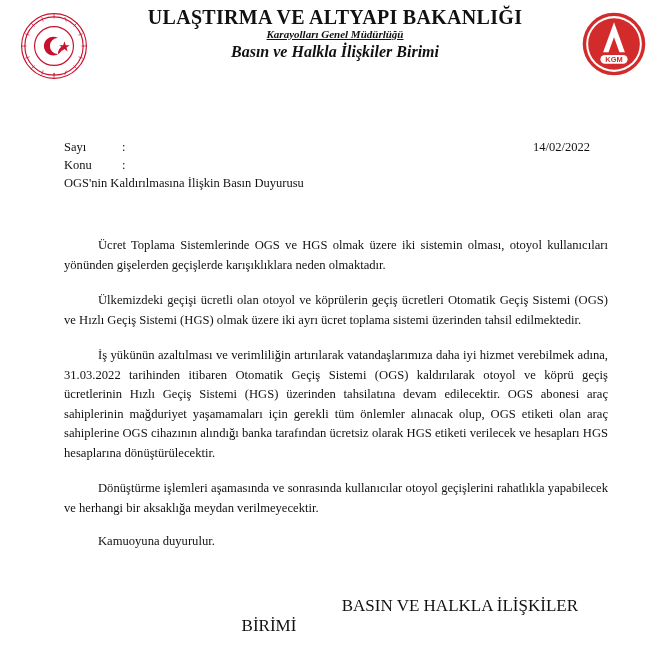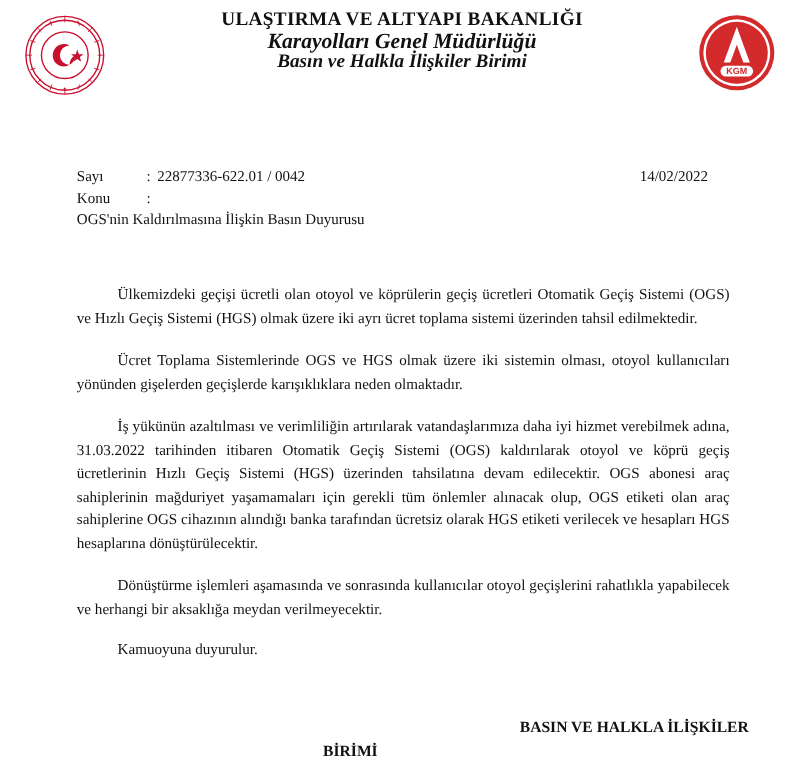--- a/index.html
+++ b/index.html
@@ -48,30 +48,31 @@
     top: 8px;
     text-align: center;
   }
   .header-text .line-tc {
     font-size: 12.5px;
     font-weight: bold;
     letter-spacing: 0.4px;
     line-height: 15px;
   }
   .header-text .line-min {
-    font-size: 16px;
+    font-size: 20px;
     font-weight: bold;
     letter-spacing: 0.3px;
     line-height: 18px;
   }
   .header-text .line-sub1 {
-    font-size: 18px;
+    font-size: 11px;
     font-weight: bold;
     font-style: italic;
     line-height: 17px;
+    text-decoration: underline;
   }
   .header-text .line-sub2 {
     font-size: 16px;
     font-weight: bold;
     font-style: italic;
     line-height: 17px;
   }
 
   
   .meta {
@@ -127,24 +128,24 @@
     padding: 0 46px 0 64px;
     font-size: 12.6px;
     line-height: 19.5px;
     text-indent: 34px;
     margin-top: 6px;
   }
 
   
   .signature {
     margin-top: 44px;
-    padding-right: 46px;
+    padding-right: 92px;
     text-align: right;
-    font-size: 13px;
-    font-weight: bold;
+    font-size: 17px;
+    font-weight: normal;
     line-height: 20px;
   }
   .signature .sig-line2 {
     padding-right: 40px;
     text-align: center;
   }
 </style>
 </head>
 <body>
 
@@ -185,33 +186,32 @@
       <div class="line-min">ULAŞTIRMA VE ALTYAPI BAKANLIĞI</div>
       <div class="line-sub1">Karayolları Genel Müdürlüğü</div>
       <div class="line-sub2">Basın ve Halkla İlişkiler Birimi</div>
     </div>
   </div>
 
   <div class="meta">
     <div class="meta-row">
       <div class="meta-label">Sayı</div>
       <div class="meta-colon">:</div>
-      <div class="meta-value">22877336-622.01 / 0042</div>
     </div>
     <div class="meta-date">14/02/2022</div>
     <div class="meta-row">
       <div class="meta-label">Konu</div>
       <div class="meta-colon">:</div>
     </div>
     <div class="meta-cont">OGS'nin Kaldırılmasına İlişkin Basın Duyurusu</div>
   </div>
 
   <div class="body-text">
+    <p>Ücret Toplama Sistemlerinde OGS ve HGS olmak üzere iki sistemin olması, otoyol kullanıcıları yönünden gişelerden geçişlerde karışıklıklara neden olmaktadır.</p>
     <p>Ülkemizdeki geçişi ücretli olan otoyol ve köprülerin geçiş ücretleri Otomatik Geçiş Sistemi (OGS) ve Hızlı Geçiş Sistemi (HGS) olmak üzere iki ayrı ücret toplama sistemi üzerinden tahsil edilmektedir.</p>
-    <p>Ücret Toplama Sistemlerinde OGS ve HGS olmak üzere iki sistemin olması, otoyol kullanıcıları yönünden gişelerden geçişlerde karışıklıklara neden olmaktadır.</p>
     <p>İş yükünün azaltılması ve verimliliğin artırılarak vatandaşlarımıza daha iyi hizmet verebilmek adına, 31.03.2022 tarihinden itibaren Otomatik Geçiş Sistemi (OGS) kaldırılarak otoyol ve köprü geçiş ücretlerinin Hızlı Geçiş Sistemi (HGS) üzerinden tahsilatına devam edilecektir. OGS abonesi araç sahiplerinin mağduriyet yaşamamaları için gerekli tüm önlemler alınacak olup, OGS etiketi olan araç sahiplerine OGS cihazının alındığı banka tarafından ücretsiz olarak HGS etiketi verilecek ve hesapları HGS hesaplarına dönüştürülecektir.</p>
     <p class="no-indent-last">Dönüştürme işlemleri aşamasında ve sonrasında kullanıcılar otoyol geçişlerini rahatlıkla yapabilecek ve herhangi bir aksaklığa meydan verilmeyecektir.</p>
   </div>
 
   <div class="closing">Kamuoyuna duyurulur.</div>
 
   <div class="signature">
     <div class="sig-line1">BASIN VE HALKLA İLİŞKİLER</div>
     <div class="sig-line2">BİRİMİ</div>
   </div>

